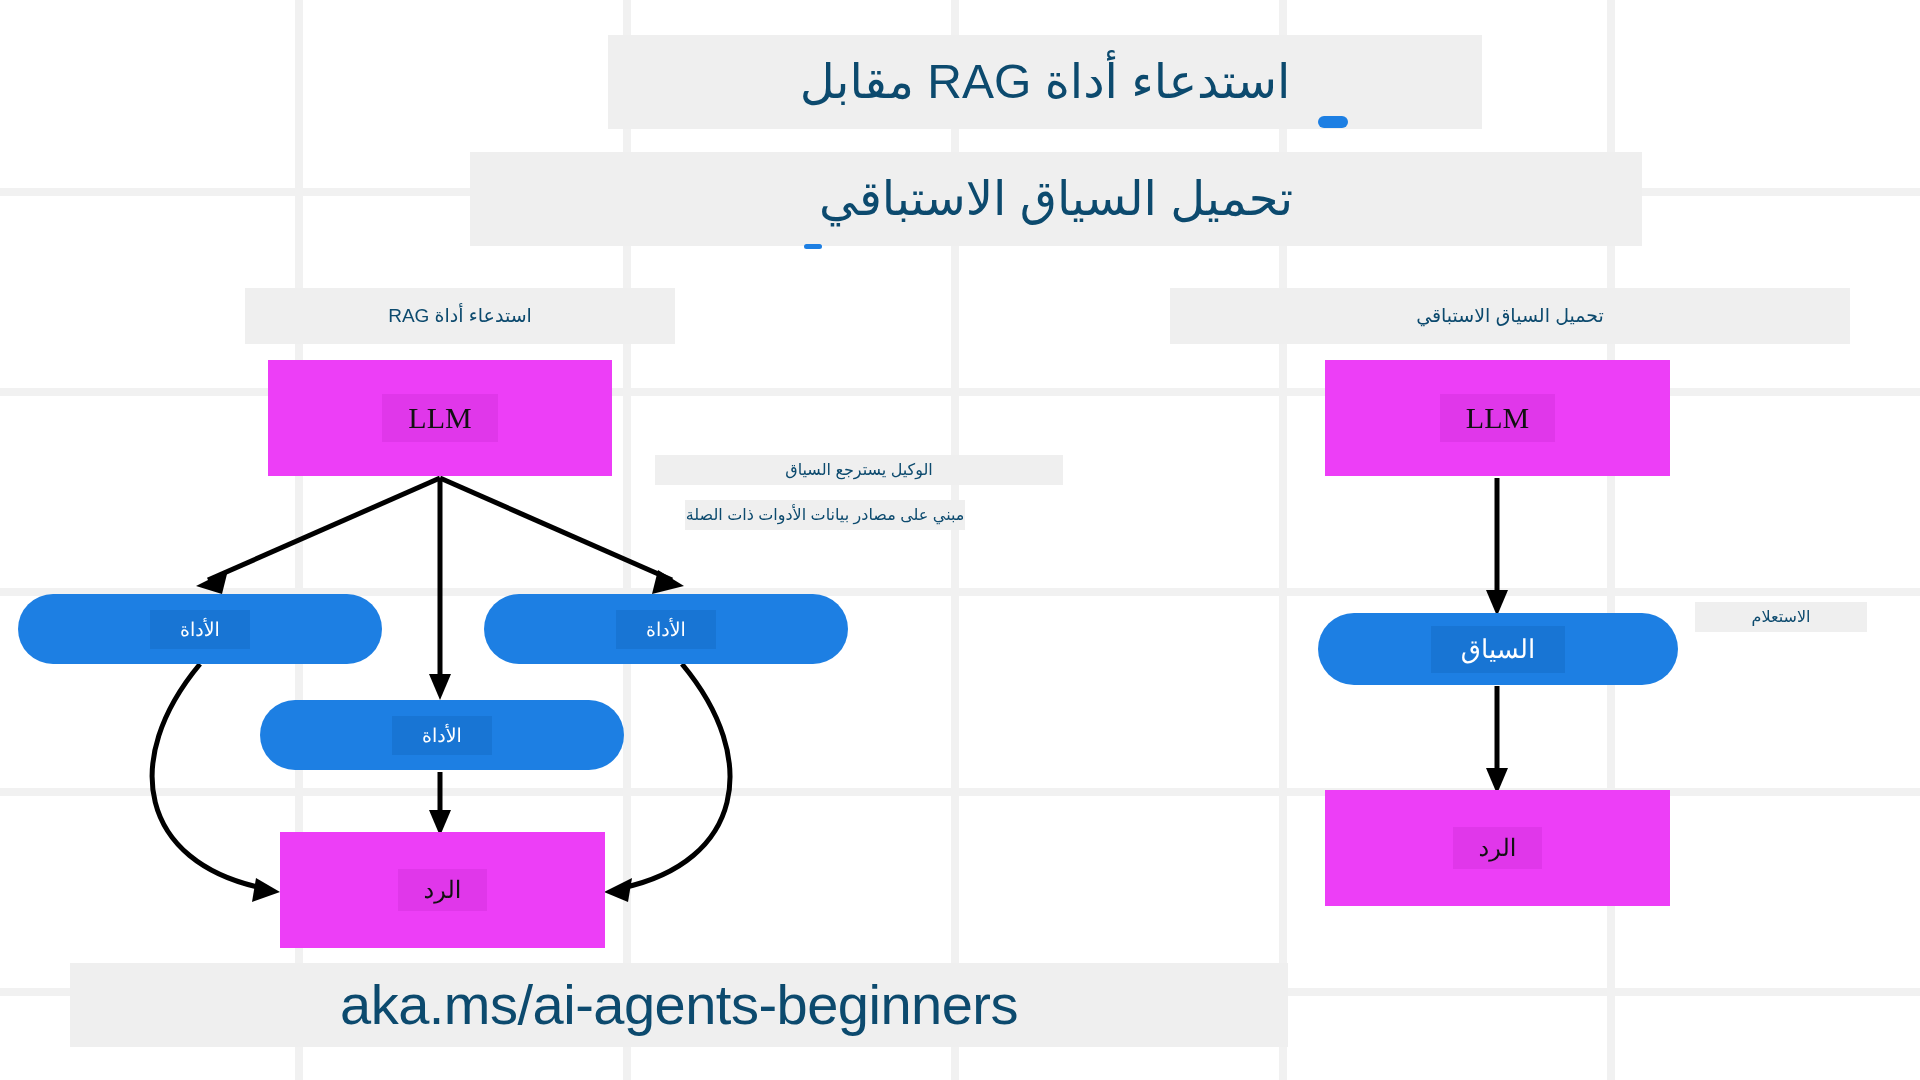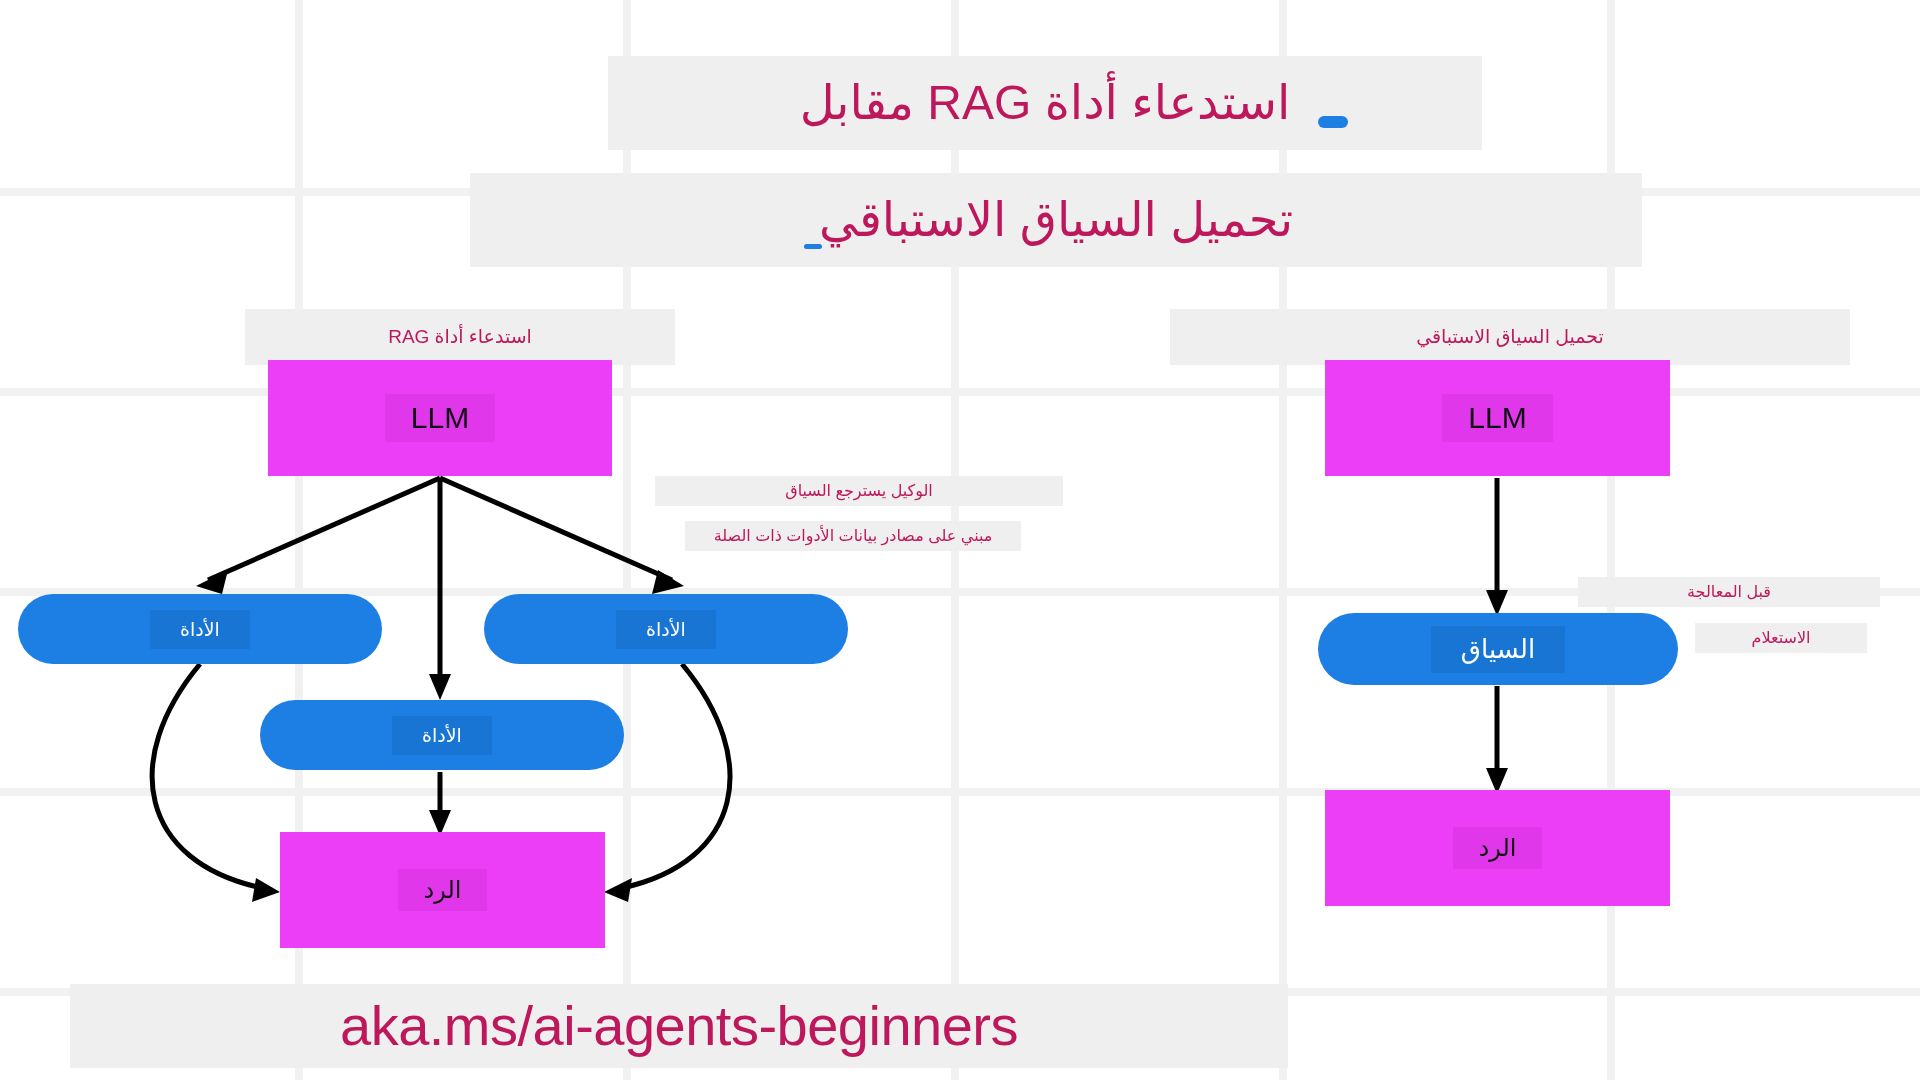--- a/index.html
+++ b/index.html
@@ -26,25 +26,24 @@
     overflow: hidden;
   }
 
   
   .chip {
     position: absolute;
     background: #efefef;
     display: flex;
     align-items: center;
     justify-content: center;
-    color: #be185d;
+    color: #0c4a6e;
     box-sizing: border-box;
     line-height: 1.15;
     white-space: nowrap;
-    margin-top: 21px;
   }
 
   
   .title-line-1 {
     left: 608px;
     top: 35px;
     width: 874px;
     height: 94px;
     font-size: 48px;
     font-weight: 400;
@@ -67,21 +66,21 @@
   .col-header.left  { left: 245px;  top: 288px; width: 430px; }
   .col-header.right { left: 1170px; top: 288px; width: 680px; }
 
   
   .note {
     font-size: 16px;
     height: 30px;
     font-weight: 400;
   }
   .note.n1 { left: 655px; top: 455px; width: 408px; }
-  .note.n2 { left: 685px; top: 500px; width: 336px; }
+  .note.n2 { left: 685px; top: 500px; width: 280px; }
   .note.n3 { left: 712px; top: 545px; width: 290px; }
 
   .note.r1 { left: 1588px; top: 510px; width: 292px; }
   .note.r2 { left: 1578px; top: 556px; width: 302px; }
   .note.r3 { left: 1695px; top: 602px; width: 172px; }
 
   
   .url-chip {
     left: 70px;
     top: 963px;
@@ -93,20 +92,21 @@
     direction: ltr;
   }
 
   
   .node {
     position: absolute;
     display: flex;
     align-items: center;
     justify-content: center;
     box-sizing: border-box;
+    font-family: Liberation Serif, serif;
   }
   .node .node-label {
     display: inline-flex;
     align-items: center;
     justify-content: center;
     white-space: nowrap;
   }
 
   
   .node.magenta {
@@ -266,21 +266,20 @@
 
   <div class="node blue" id="context-right">
     <span class="node-label">السياق</span>
   </div>
 
   <div class="node magenta" id="response-right">
     <span class="node-label">الرد</span>
   </div>
 
 
-  <div class="chip note r2">قبل المعالجة</div>
 
   <div class="chip note r3">الاستعلام</div>
 
   <div class="chip url-chip">aka.ms/ai-agents-beginners</div>
 
   <div class="speck s1"></div>
   <div class="speck s2"></div>
 
 </div>
 

